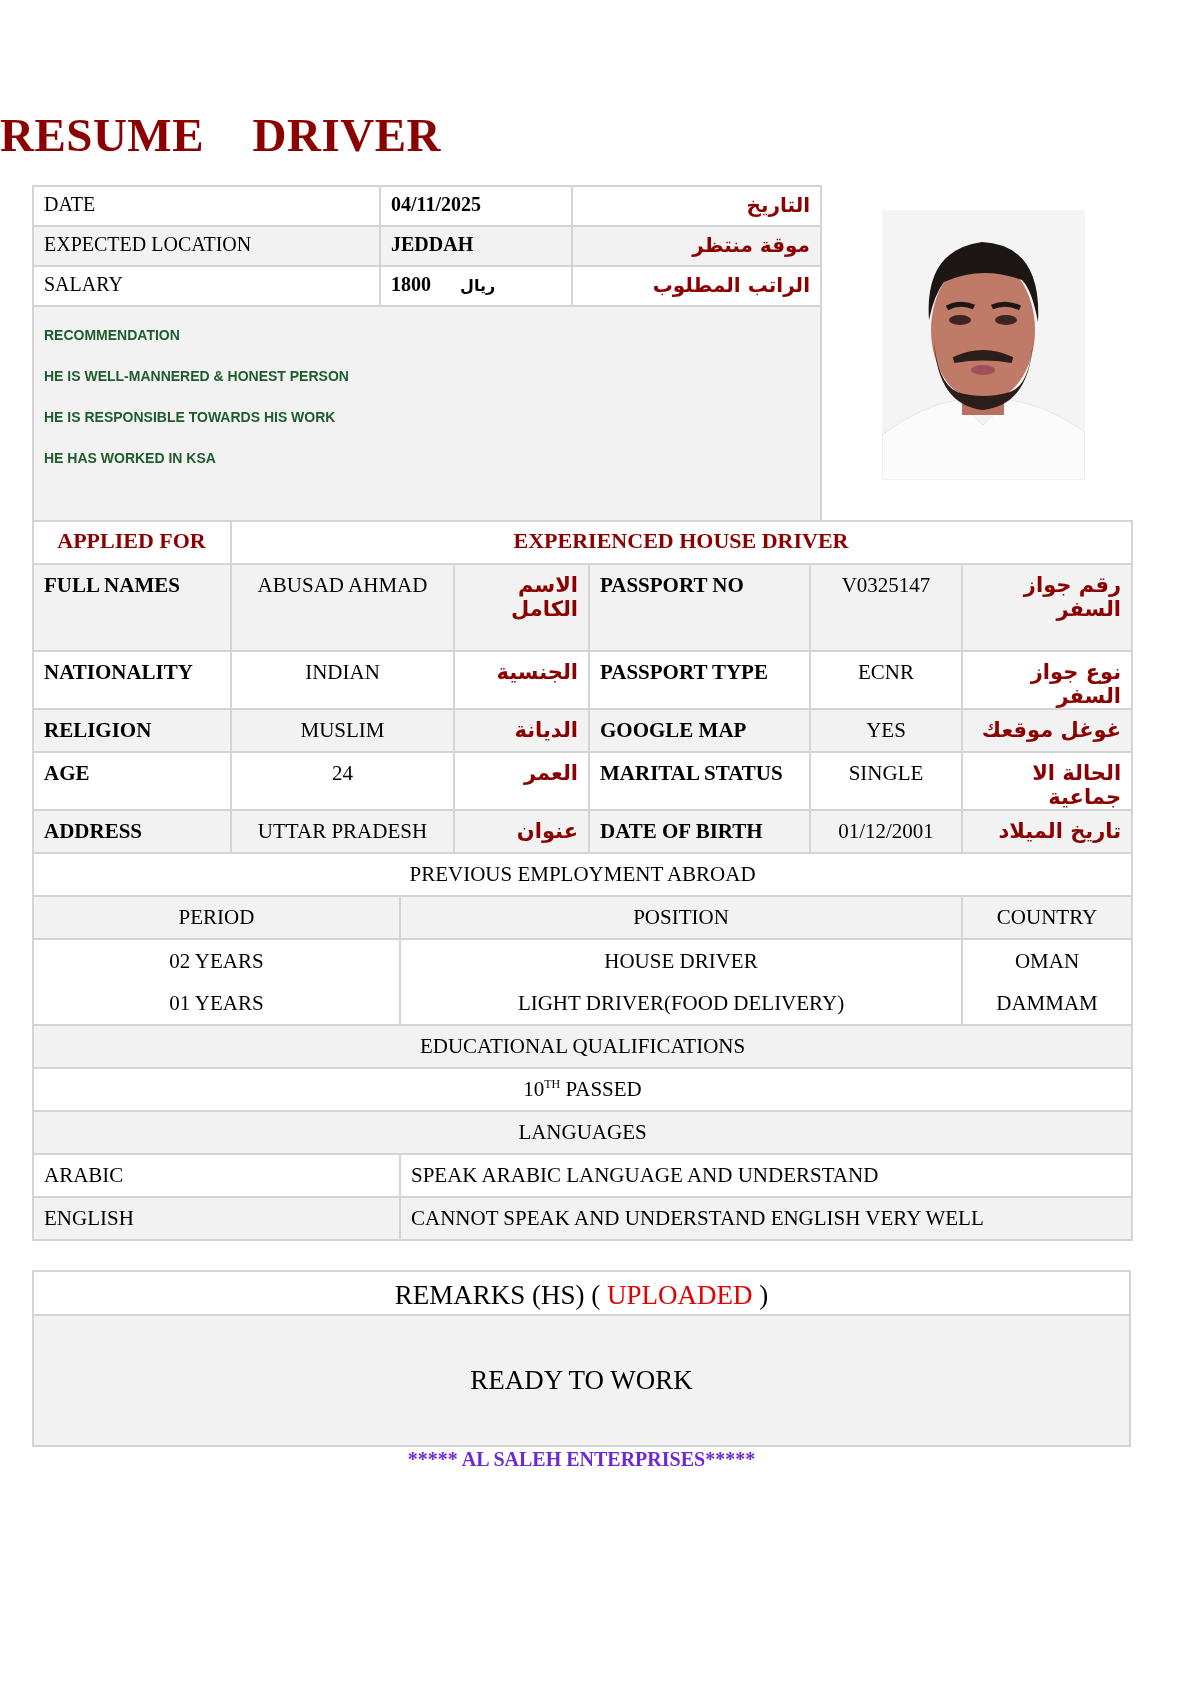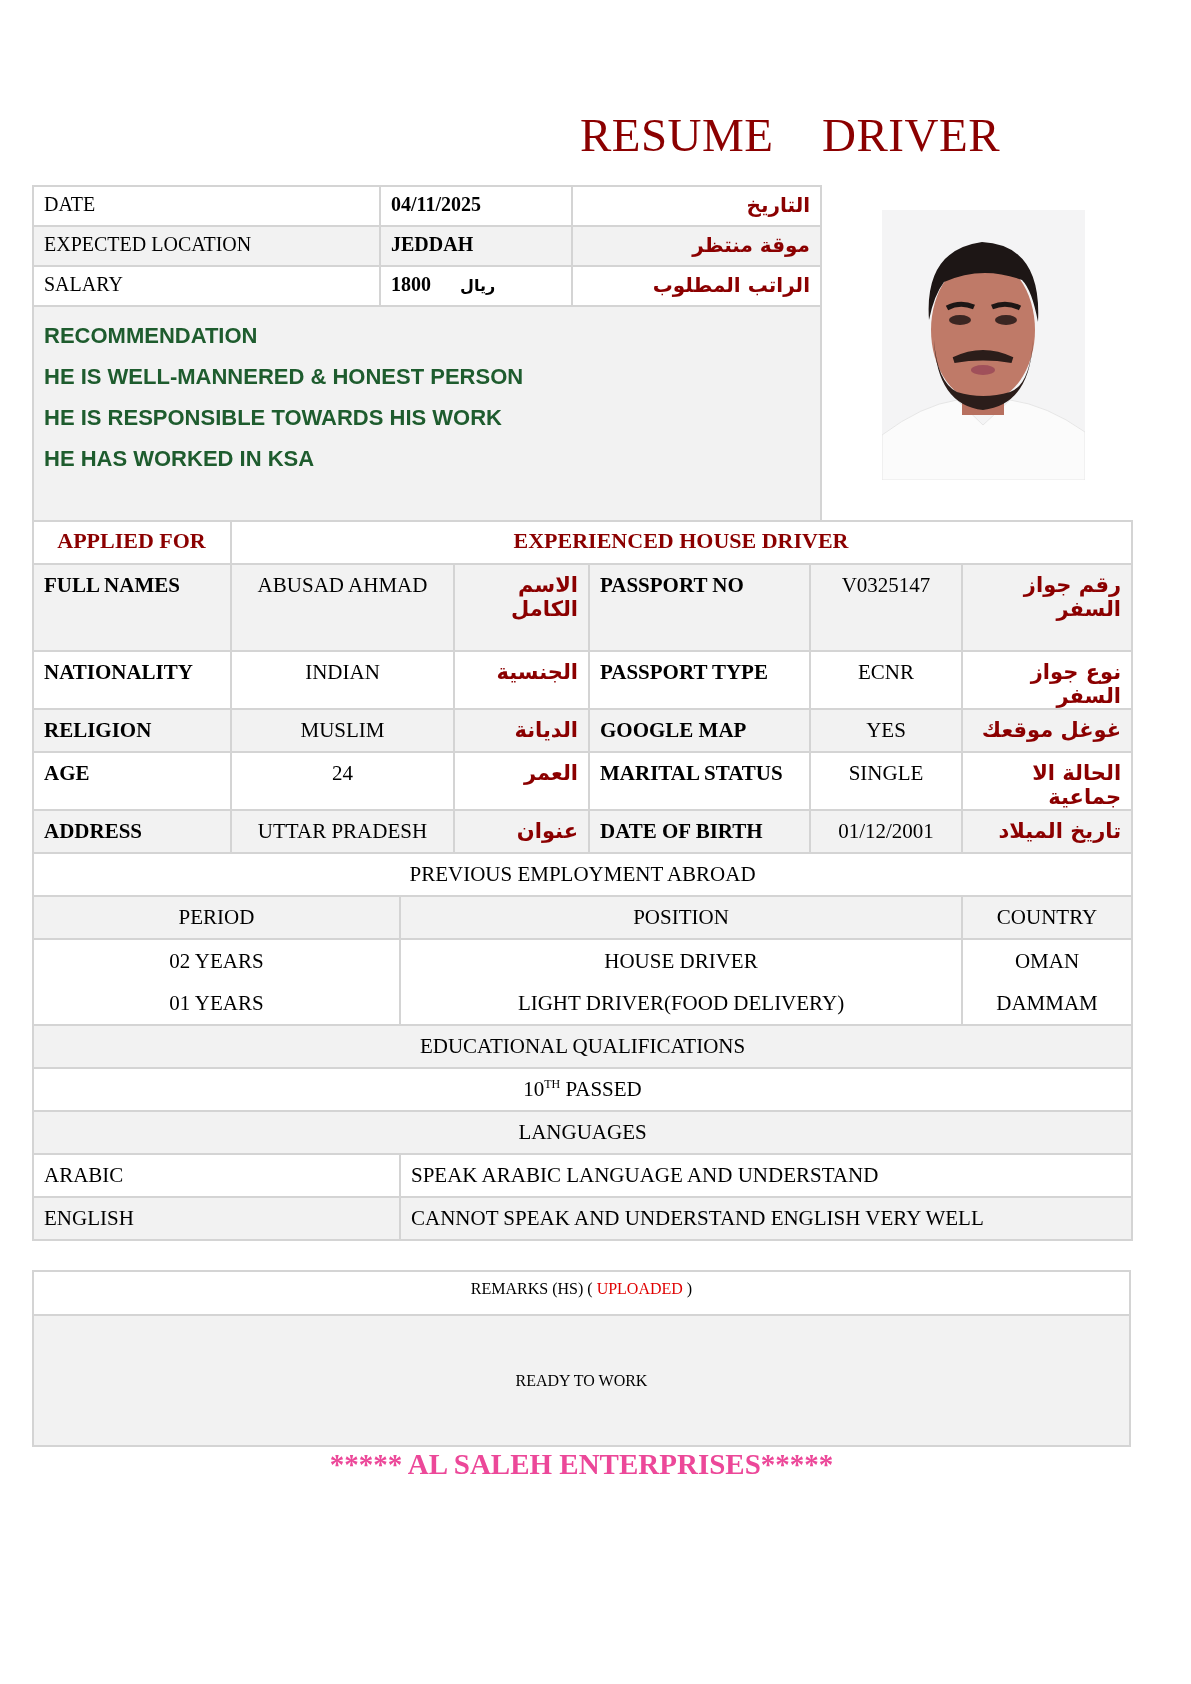--- a/index.html
+++ b/index.html
@@ -1,45 +1,45 @@
 <!DOCTYPE html>
 <html><head>
 <meta charset="utf-8">
 <style>
   html, body { margin:0; padding:0; background:#fff; }
   body { width:1191px; height:1684px; position:relative; overflow:hidden;
          font-family:"Liberation Serif", "DejaVu Serif", serif; color:#000; }
   .abs { position:absolute; box-sizing:border-box; }
-  .title { left:0; top:108px; width:1000px; text-align:right; font-size:47px; font-weight:normal;
-           color:#8b0000; letter-spacing:0.5px; word-spacing:12px; font-family:"Liberation Serif", serif;padding-left:12px; }
+  .title { left:0; top:108px; width:1000px; text-align:left; font-size:47px; font-weight:bold;
+           color:#8b0000; letter-spacing:0.5px; word-spacing:12px; font-family:"Liberation Serif", serif; }
   table { border-collapse:collapse; table-layout:fixed;border-radius:21px; }
   td { border:2px solid #d4d4d4; padding:0 10px; vertical-align:top; box-sizing:border-box; }
   .gray { background:#f2f2f2; }
   .ar { direction:rtl; color:#8b0000; font-family:"DejaVu Sans", sans-serif; font-weight:bold; font-size:17px; }
   .b { font-weight:normal; }
   .c { text-align:center; }
   
   #top { left:32px; top:185px; width:788px; }
   #top td { height:40px; font-size:20px; padding-top:6px; }
   #top td.val { font-weight:bold; }
   #top td.rec { height:215px; padding-top:8px; color:#1e5c2e; font-family:"Liberation Sans", sans-serif;
-                font-weight:bold; font-size:22px; line-height:41px; }
+                font-weight:bold; font-size:14px; line-height:41px; }
   .sar { font-family:"DejaVu Sans", sans-serif; font-size:16px;margin-left:24px; }
   
   #photo { left:882px; top:210px; width:203px; height:270px; background:#f7f7f7; overflow:hidden; }
   
   #main { left:32px; top:520px; width:1099px; }
   #main td { font-size:21px; padding-top:8px; height:43px; }
   #main td.lbl { font-weight:bold; }
   #main tr.tall td { height:87px; }
   .red { color:#8b0000; font-weight:bold;padding-left:9px; }
   
   #remarks { left:32px; top:1270px; width:1099px; }
-  #remarks td { font-size:16px; text-align:center; }
-  .footer { left:0; top:1448px; width:1163px; text-align:center; color:#ec4899; font-weight:bold; font-size:29px;font-family:Liberation Serif, serif; }
+  #remarks td { font-size:27px; text-align:center; }
+  .footer { left:0; top:1448px; width:1163px; text-align:center; color:#6d28d9; font-weight:bold; font-size:20px;font-family:Liberation Serif, serif; }
   sup { font-size:12px; }
 </style>
 </head>
 <body>
 
 <div class="abs title" style="white-space:pre;">RESUME  DRIVER</div>
 
 <table class="abs" id="top">
   <colgroup>
       <col style="width:347px">

